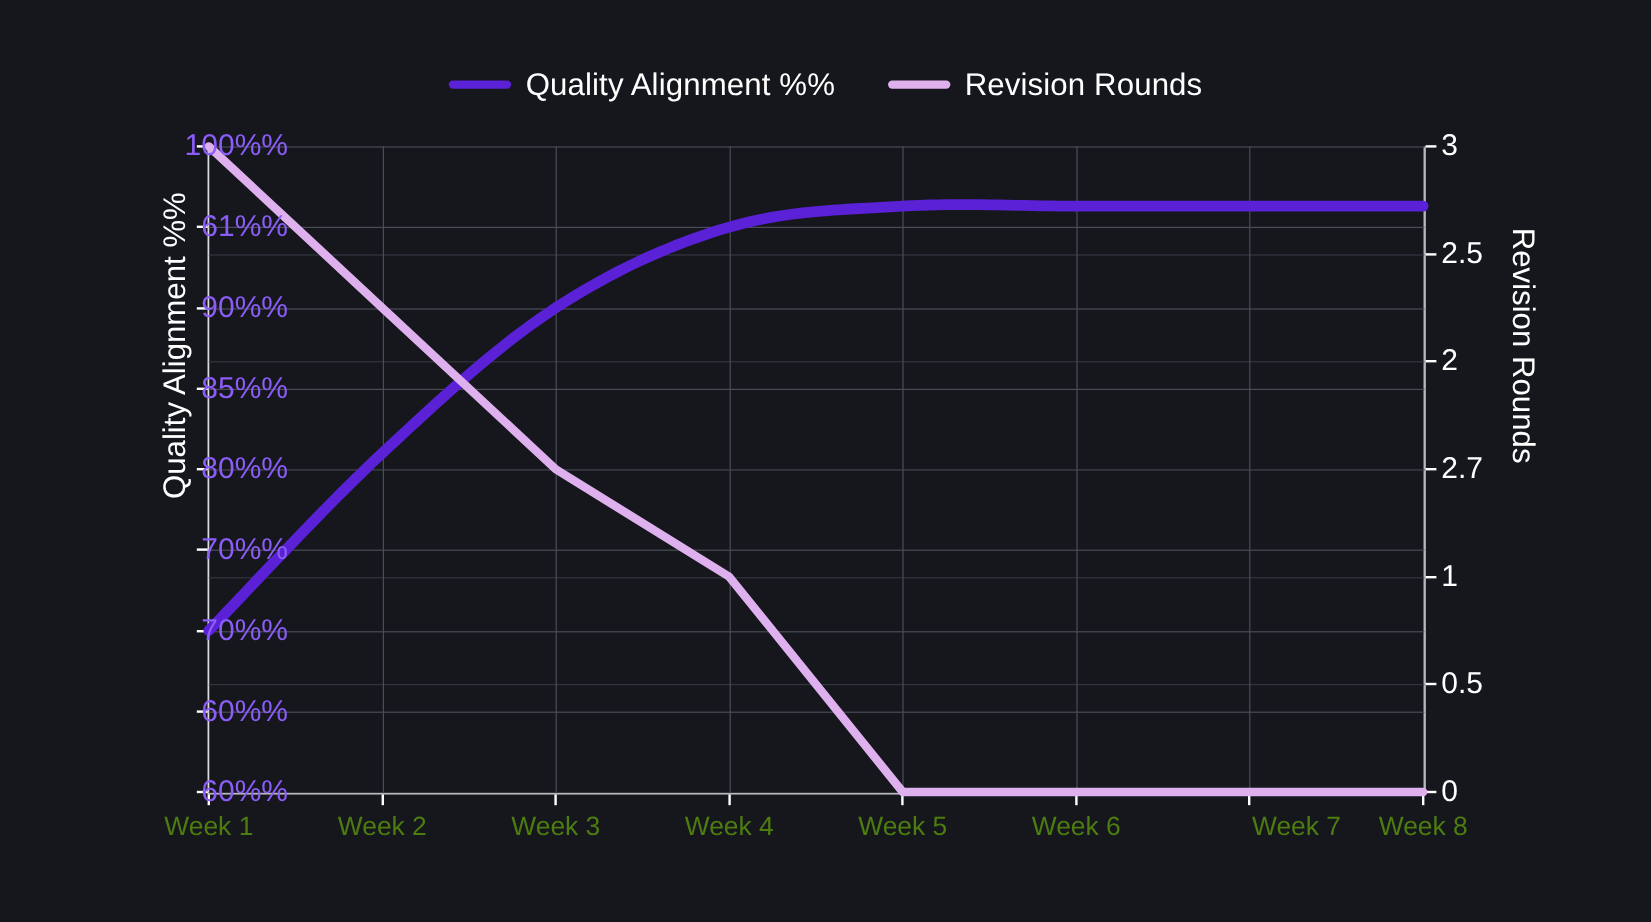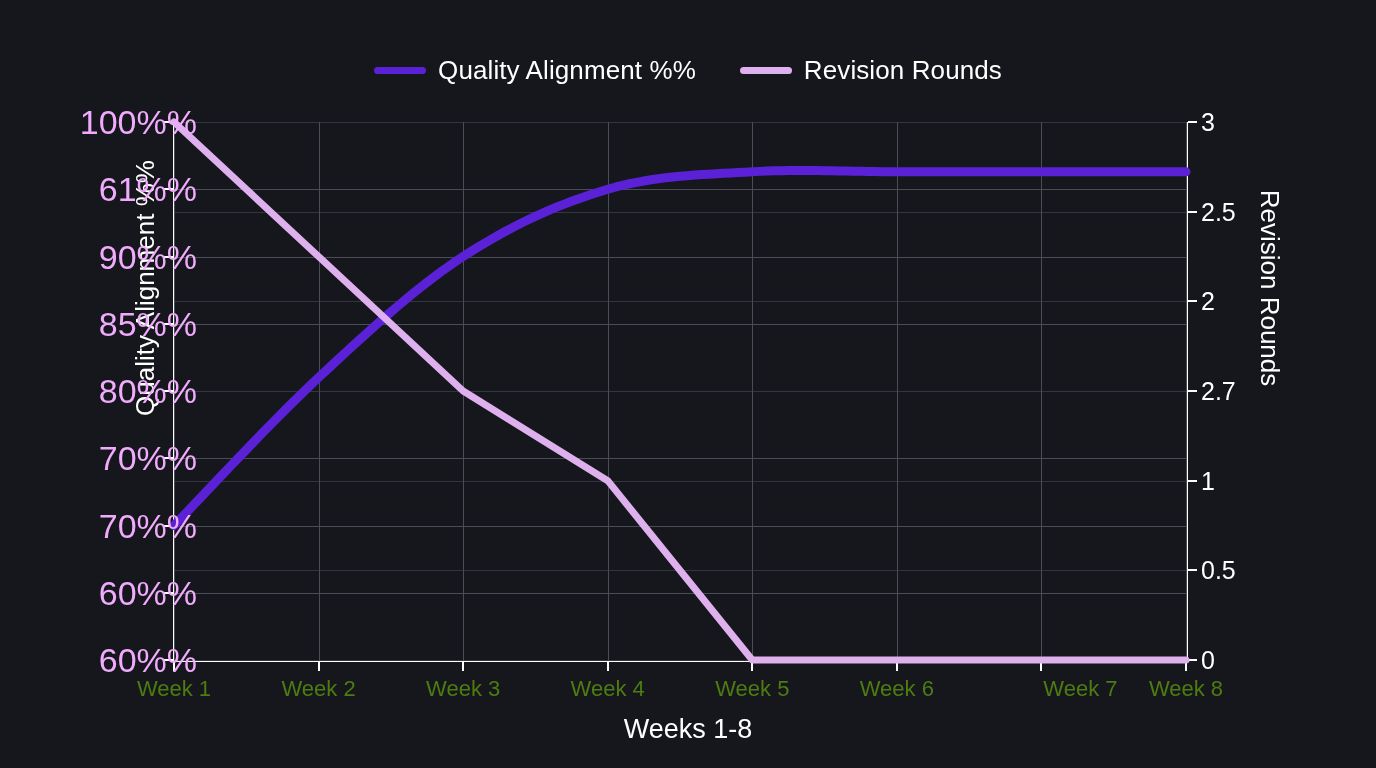--- a/index.html
+++ b/index.html
@@ -70,23 +70,23 @@
   .tick-right { right: -10px; }
   .tick-bottom {
     position: absolute;
     bottom: -10px;
     width: 2px; height: 9px;
     background: #ffffff;
   }
   
   .ylabel-left {
     position: absolute;
-    right: 1179px;
-    color: #f0abfc;
-    font-size: 34px;
+    right: 1136px;
+    color: #8b5cf6;
+    font-size: 25px;
     text-align: right;
     white-space: nowrap;
     transform: translateY(-50%);
   }
   .ylabel-right {
     position: absolute;
     left: 1201px;
     color: #ffffff;
     font-size: 25px;
     text-align: left;
@@ -141,21 +141,20 @@
       <span class="legend-label">Quality Alignment %%</span>
     </div>
     <div class="legend-entry">
       <span class="legend-swatch" style="background:#dfb0ee"></span>
       <span class="legend-label">Revision Rounds</span>
     </div>
   </div>
 
   <div id="ytitle-left">Quality Alignment %%</div>
   <div id="ytitle-right">Revision Rounds</div>
-  <div id="xtitle">Weeks 1-8</div>
 
   <div id="plot">
     <div class="spine" id="spine-left"></div>
     <div class="spine" id="spine-right"></div>
     <div class="spine" id="spine-bottom"></div>
 
     <div id="grid-layer">
         <div class="grid-h" style="top: 0px;"></div>
         <div class="grid-h" style="top: 67.25px;"></div>
         <div class="grid-h" style="top: 134.5px;"></div>

